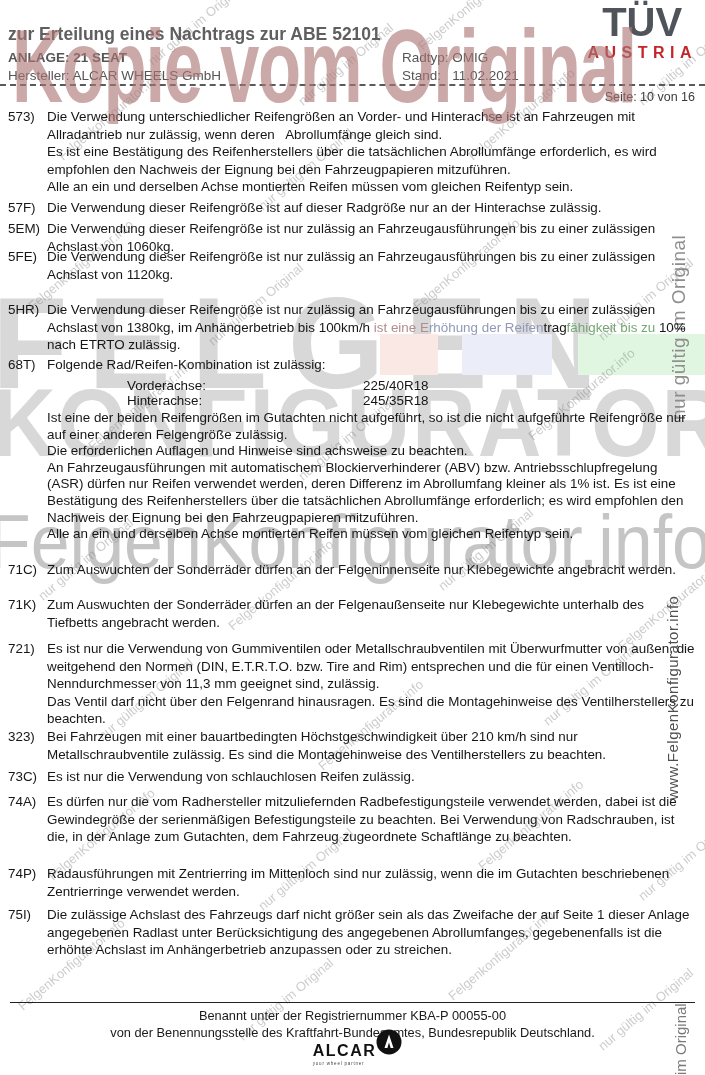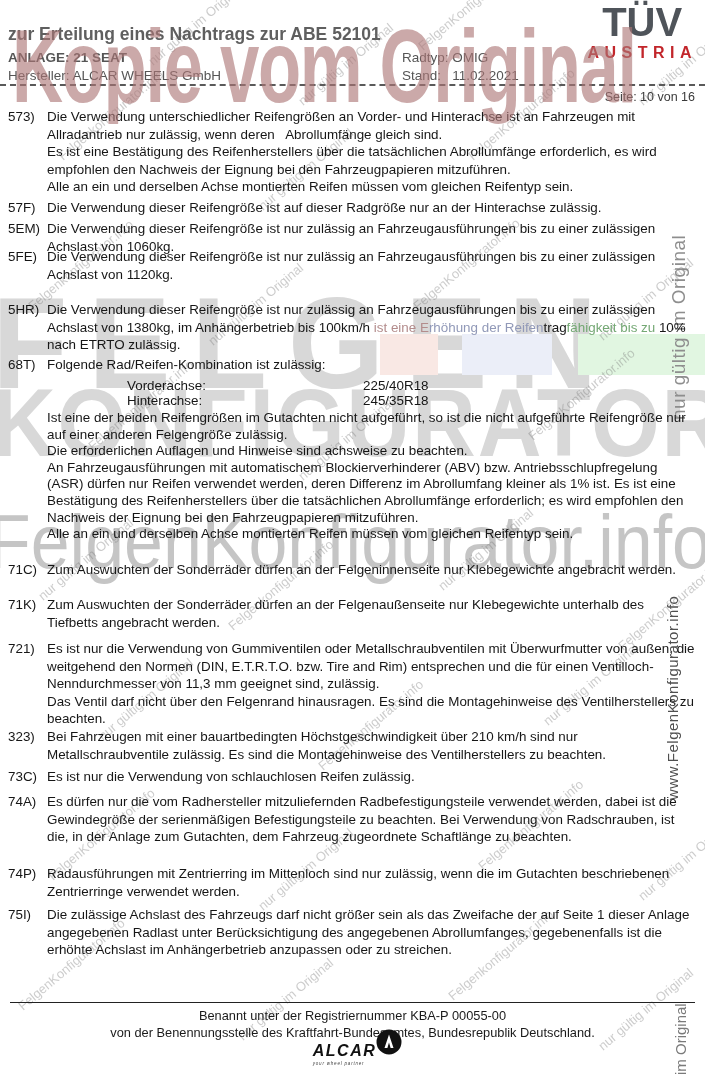--- a/index.html
+++ b/index.html
@@ -51,21 +51,21 @@
   .ttable{margin-top:3px;}
   .trow{position:relative;height:15.8px;}
   .tlabel{position:absolute;left:80px;}
   .tvalue{position:absolute;left:316px;}
   .cafter{margin-top:2px;line-height:16.6px;}
 
   
   .f-rule{position:absolute;left:10px;top:1002px;width:685px;border-top:1.3px solid #222;}
   .f-line{position:absolute;left:0;width:705px;text-align:center;font-size:12.8px;color:#1a1a1a;}
   .f-l1{top:1008px;} .f-l2{top:1025px;}
-  .f-logo{position:absolute;left:0;top:1042px;width:705px;display:flex;justify-content:center;font-style:italic;}
+  .f-logo{position:absolute;left:0;top:1042px;width:705px;display:flex;justify-content:center;}
   .alcar-wrap{position:relative;text-align:center;padding-right:16px;}
   .alcar-text{font-size:16px;font-weight:800;letter-spacing:1.5px;color:#111;}
   .alcar-circle{position:absolute;right:-10px;top:-13px;}
   .alcar-tagline{display:block;font-size:4.5px;letter-spacing:.8px;color:#444;margin-top:1px;text-align:left;}
 </style>
 </head>
 <body>
 
 <div class="page">
 

